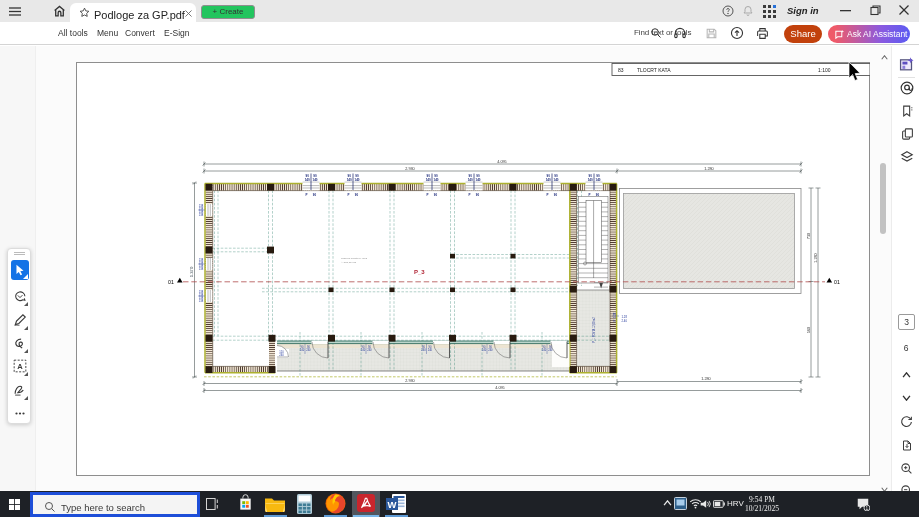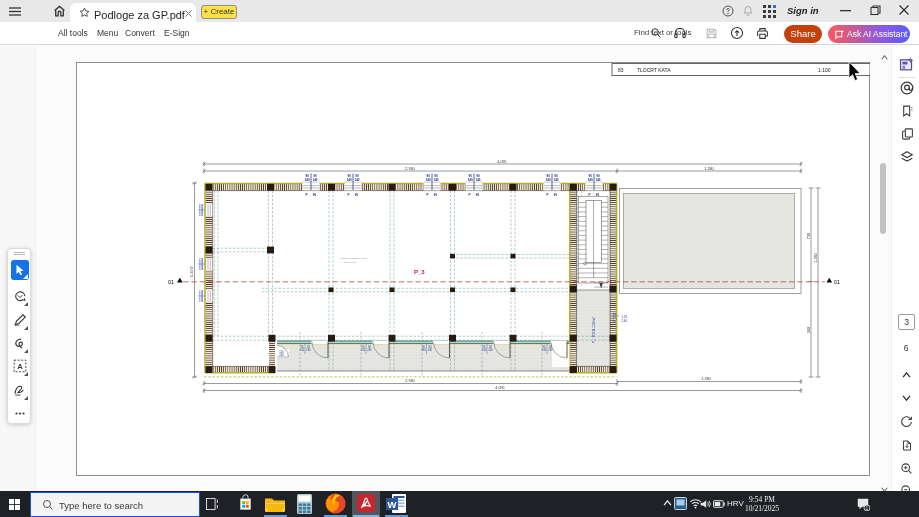--- a/index.html
+++ b/index.html
@@ -3,37 +3,37 @@
 <meta charset="utf-8">
 <style>
   * { margin:0; padding:0; box-sizing:border-box; }
   html,body { width:919px; height:517px; overflow:hidden; }
   body { font-family:"Liberation Sans", sans-serif; position:relative; background:#fff; }
   .abs { position:absolute; }
 
   
   #titlebar { position:absolute; left:0; top:0; width:919px; height:22px; background:#e8e8e8; }
   #tab { position:absolute; left:70px; top:3px; width:126px; height:19px; background:#fff; border-radius:6px 6px 0 0; }
-  #createbtn { position:absolute; left:201px; top:4.5px; width:36px; height:14px; background:#fde047; border:1px solid #8f8f8f; border-radius:3px; font-size:8px; color:#333; text-align:center; line-height:12.5px; white-space:nowrap; }
+  #createbtn { position:absolute; left:201px; top:4.5px; width:54px; height:14px; background:#22c55e; border:1px solid #8f8f8f; border-radius:3px; font-size:8px; color:#333; text-align:center; line-height:12.5px; white-space:nowrap; }
 
   
   #toolbar { position:absolute; left:0; top:22px; width:919px; height:23px; background:#fff; border-bottom:1px solid #d4d4d4; }
   .tbitem { position:absolute; top:0; height:22px; line-height:22px; font-size:8.5px; color:#333;margin-left:48px; }
 
   
   #docarea { position:absolute; left:0; top:46px; width:919px; height:445px; background:#fbfbfb; }
   #leftrail { position:absolute; left:0; top:0; width:36px; height:445px; background:#f7f7f7; border-right:1px solid #efefef; }
   #page { position:absolute; left:76px; top:16px; width:794px; height:414px; background:#fff; border:1px solid #8e8e8e; }
   #palette { position:absolute; left:7px; top:202px; width:24px; height:176px; background:#fff; border:1px solid #dcdcdc; border-radius:4px; box-shadow:0 1px 4px rgba(0,0,0,.18); }
   #rightpanel { position:absolute; left:891px; top:0; width:28px; height:445px; background:#fff; border-left:1px solid #ececec; }
   #scrollthumb { position:absolute; left:880px; top:117px; width:6px; height:71px; background:#c2c2c2; border-radius:3px; }
 
   
   #taskbar { position:absolute; left:0; top:491px; width:919px; height:26px; background:#1e2126; }
-  #searchbox { position:absolute; left:30px; top:0.5px; width:170px; height:25px; background:#f4f4f4; border:1px solid #1d4ed8; }
+  #searchbox { position:absolute; left:30px; top:0.5px; width:170px; height:25px; background:#f4f4f4; border:3px solid #1d4ed8; }
   .underline { position:absolute; top:24px; height:2px; background:#5f9bd5; }
 </style>
 </head>
 <body>
 
 <div id="titlebar">
   <svg class="abs" style="left:9px;top:7px" width="12" height="9">
       <g stroke="#333" stroke-width="1.3">
         <line x1="0" y1="1" x2="12" y2="1"></line>
         <line x1="0" y1="4.5" x2="12" y2="4.5"></line>

